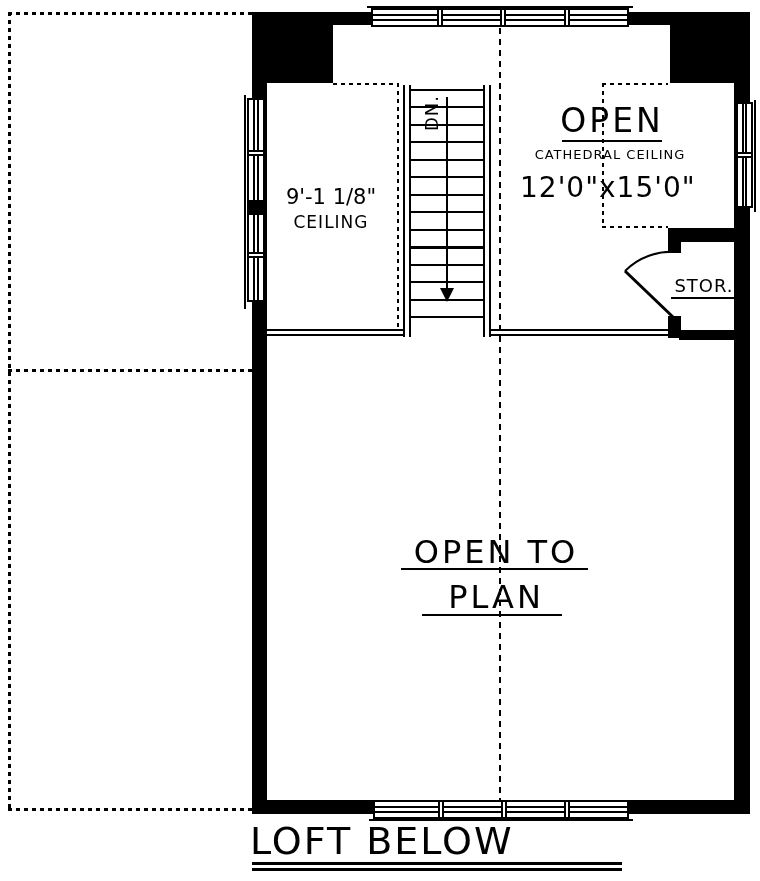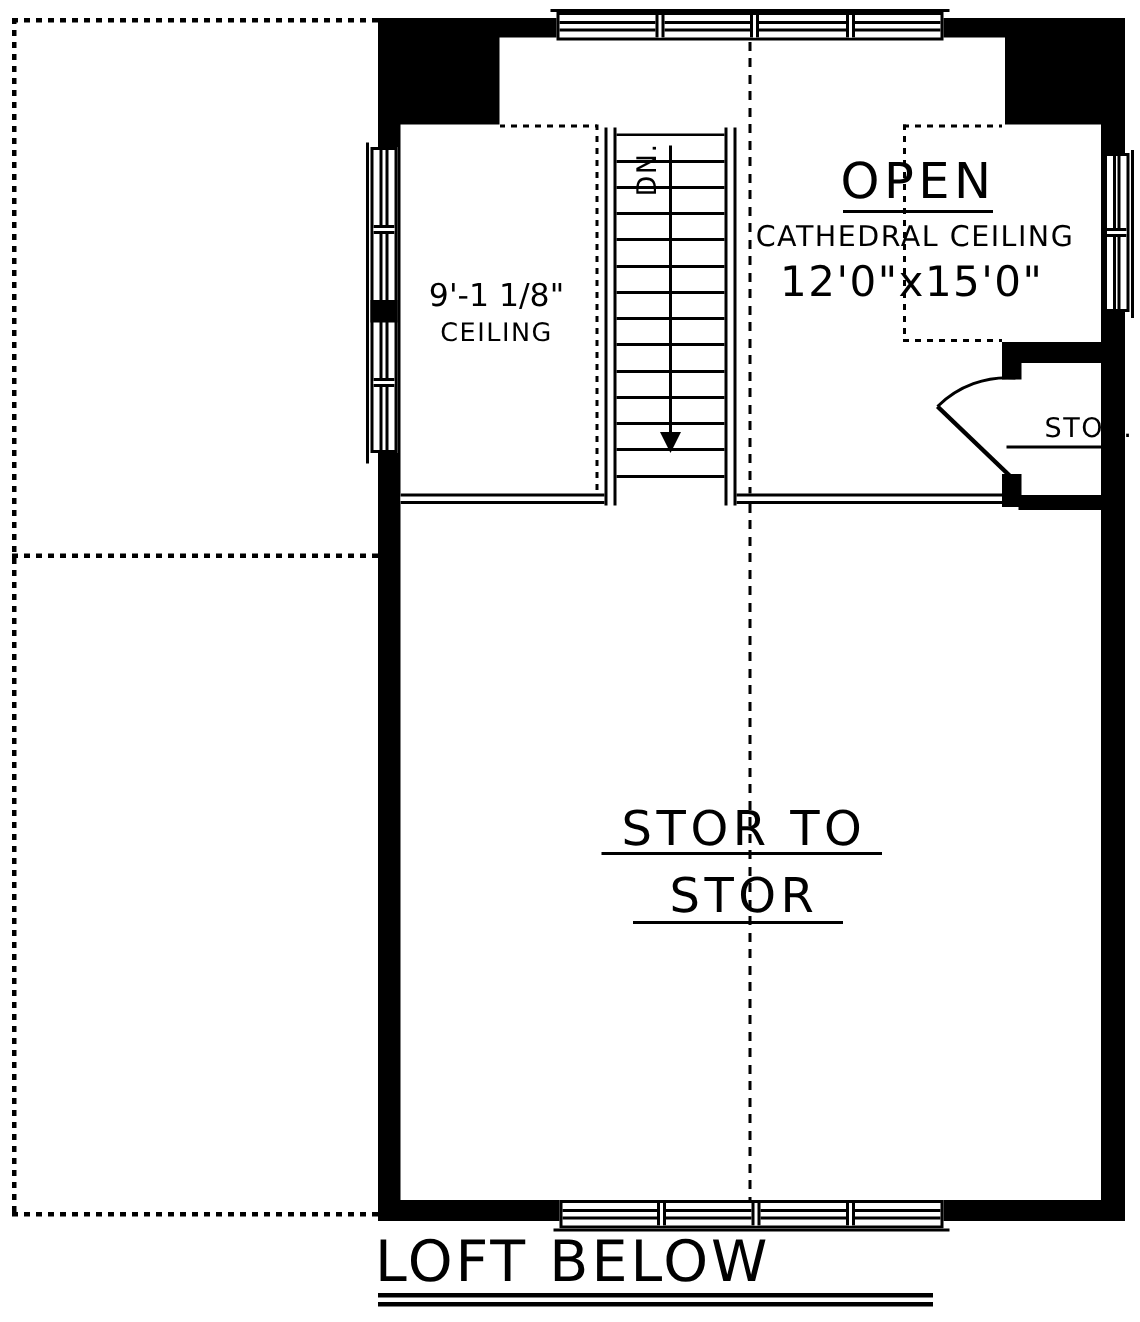--- a/index.html
+++ b/index.html
@@ -98,31 +98,31 @@
 
   <div class="stringer" style="left:403px; top:85px; width:8px; height:252px;"></div>
   <div class="stringer" style="left:483px; top:85px; width:8px; height:252px;"></div>
   <div class="treads" style="left:411px; top:89px; width:72px; height:231px;"></div>
   <div class="arrow-line" style="left:446px; top:97px; height:193px;"></div>
   <div class="arrow-head" style="left:440px; top:288px;"></div>
   <div class="label rot" style="left:408px; top:90px; width:46px; height:46px; font-size:18px; letter-spacing:1px;">DN.</div>
 
   <div class="label" style="left:532px; top:101px; width:160px; font-size:33px; letter-spacing:3px;">OPEN</div>
   <div class="uline" style="left:562px; top:140px; width:100px;"></div>
-  <div class="label" style="left:500px; top:147px; width:220px; font-size:19px; letter-spacing:1px;">CATHEDRAL CEILING</div>
+  <div class="label" style="left:500px; top:147px; width:220px; font-size:13px; letter-spacing:1px;">CATHEDRAL CEILING</div>
   <div class="label" style="left:520px; top:171px; width:170px; font-size:28px; letter-spacing:1px;">12'0"x15'0"</div>
 
   <div class="label" style="left:281px; top:185px; width:100px; font-size:21px;">9'-1 1/8"</div>
   <div class="label" style="left:281px; top:212px; width:100px; font-size:17px; letter-spacing:1px;">CEILING</div>
 
-  <div class="label" style="left:691px; top:275px; width:70px; font-size:18px; letter-spacing:1px;">STOR.</div>
+  <div class="label" style="left:669px; top:275px; width:70px; font-size:18px; letter-spacing:1px;">STOR.</div>
   <div class="uline" style="left:671px; top:297px; width:67px;"></div>
 
-  <div class="label" style="left:400px; top:533px; width:192px; font-size:32px; letter-spacing:3px;">STOR TO</div>
+  <div class="label" style="left:400px; top:533px; width:192px; font-size:32px; letter-spacing:3px;">OPEN TO</div>
   <div class="uline" style="left:401px; top:568px; width:187px;"></div>
-  <div class="label" style="left:410px; top:578px; width:172px; font-size:32px; letter-spacing:3px;">STOR</div>
+  <div class="label" style="left:410px; top:578px; width:172px; font-size:32px; letter-spacing:3px;">PLAN</div>
   <div class="uline" style="left:422px; top:614px; width:140px;"></div>
 
   <div class="label" style="left:250px; top:819px; width:228px; font-size:38px; letter-spacing:2px;">LOFT BELOW</div>
   <div class="uline" style="left:252px; top:862px; width:370px; height:3px;"></div>
   <div class="uline" style="left:252px; top:868px; width:370px; height:3px;"></div>
 
 </div>
 
 </body></html>

